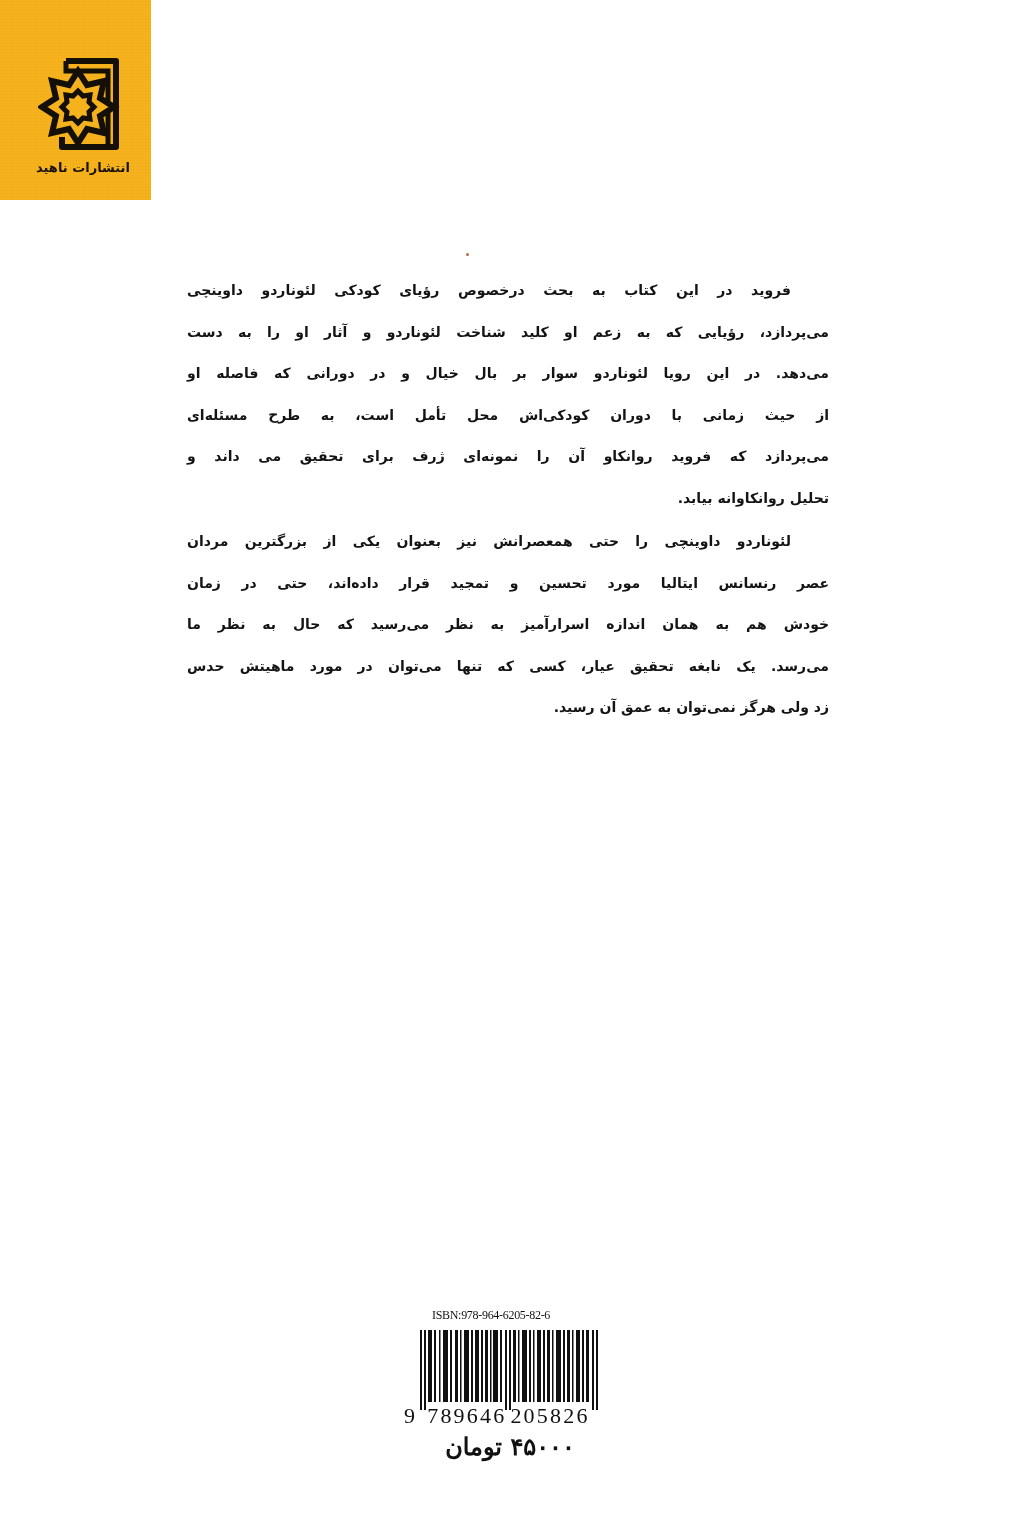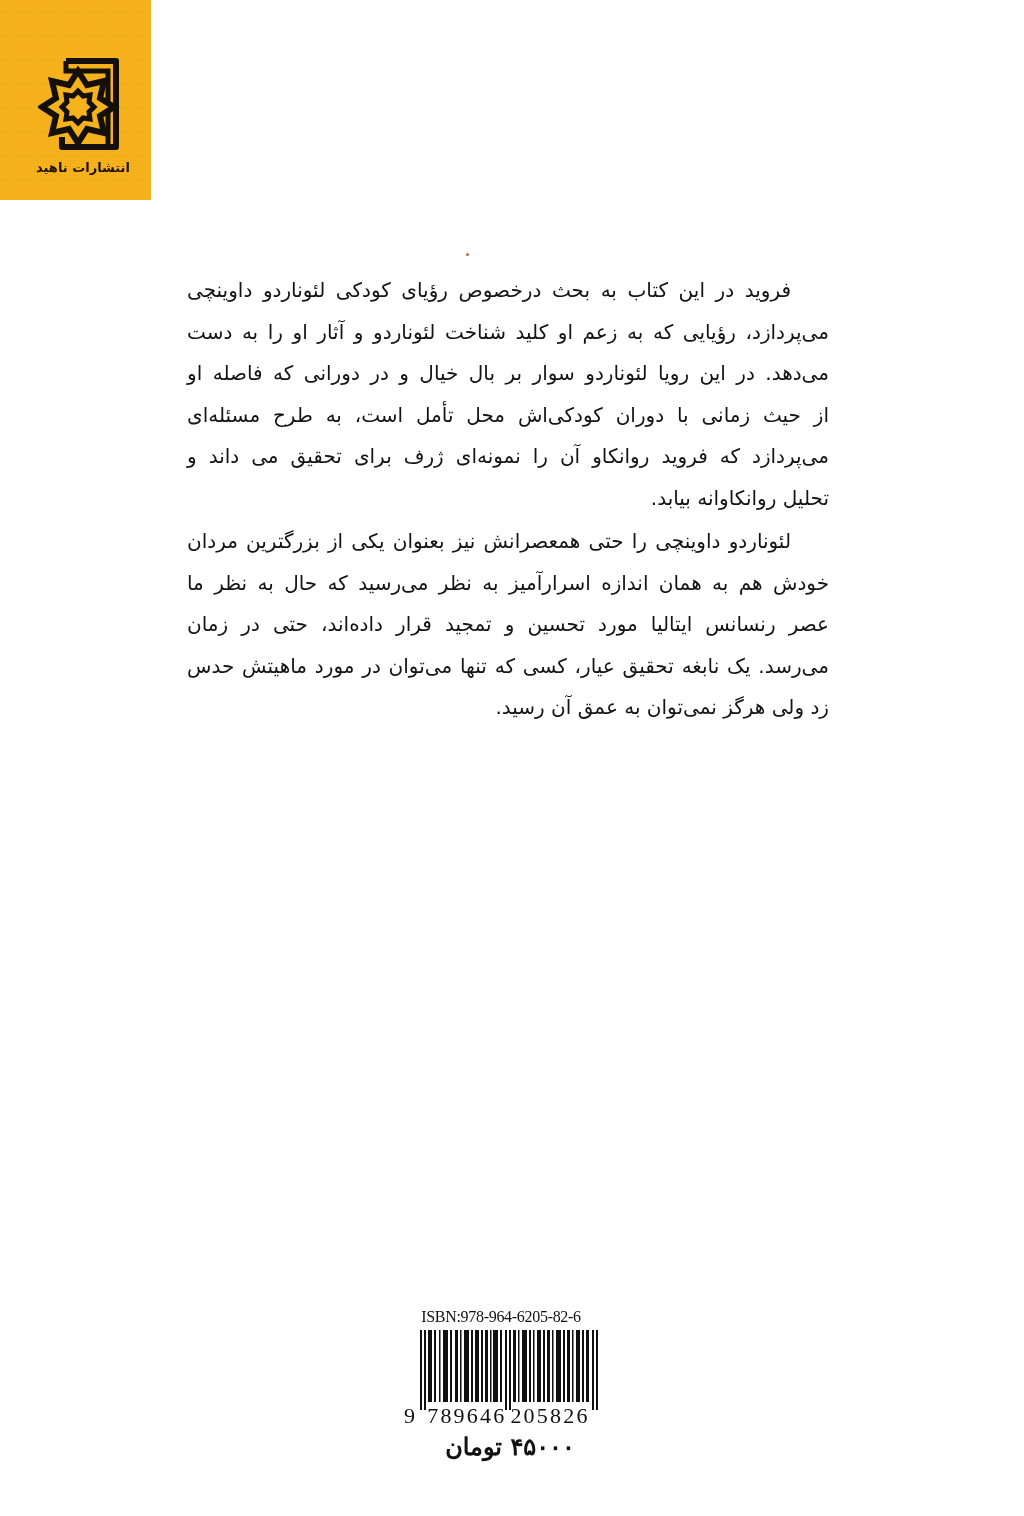--- a/index.html
+++ b/index.html
@@ -16,30 +16,30 @@
   .logo-mark { position: absolute; left: 38px; top: 57px; width: 84px; height: 96px; }
   .logo-text {
     position: absolute; left: 0; width: 166px; top: 160px; text-align: center;
     font-family: "DejaVu Sans", sans-serif; font-weight: bold; font-size: 13px; color: #1a1208;
     direction: rtl;
   }
   .dot { position: absolute; left: 466px; top: 253px; width: 3px; height: 3px; border-radius: 50%; background: #b96a4a; }
   .text-block {
     position: absolute; left: 187px; top: 270px; width: 642px;
     direction: rtl; text-align: justify; text-align-last: right;
-    font-family: "DejaVu Sans", sans-serif; font-weight: normal; font-size: 20px;
+    font-family: "DejaVu Sans", sans-serif; font-weight: bold; font-size: 14px;
     line-height: 41.5px; color: #141414;
   }
   .text-block .line { display: block; text-align: justify; text-align-last: justify; white-space: nowrap; }
   .text-block .line.last { text-align-last: right; }
   .text-block .para + .para { margin-top: 2px; }
   .text-block .para .line.first { padding-right: 38px; }
   .isbn-text {
-    position: absolute; left: 395px; top: 1308px; width: 212px;
-    font-family: "Liberation Serif", serif; font-size: 16px; color: #111; letter-spacing: -0.3px; text-align: center;
+    position: absolute; left: 385px; top: 1308px; width: 212px;
+    font-family: "Liberation Serif", serif; font-size: 12px; color: #111; letter-spacing: -0.3px; text-align: center;
   }
   .barcode { position: absolute; left: 420px; top: 1330px; width: 178px; height: 80px; }
   .barcode-digits {
     position: absolute; left: 404px; top: 1403px; width: 200px;
     font-family: "Liberation Serif", serif; font-size: 22px; letter-spacing: 2.2px; color: #111;
   }
   .barcode-digits .first { margin-right: 10px; }
   .barcode-digits .mid { margin-left: 4px; }
   .price {
     position: absolute; left: 420px; top: 1432px; width: 180px; text-align: center;
@@ -69,22 +69,22 @@
   <div class="para">
     <span class="line first">فروید در این کتاب به بحث درخصوص رؤیای کودکی لئوناردو داوینچی</span>
     <span class="line">می‌پردازد، رؤیایی که به زعم او کلید شناخت لئوناردو و آثار او را به دست</span>
     <span class="line">می‌دهد. در این رویا لئوناردو سوار بر بال خیال و در دورانی که فاصله او</span>
     <span class="line">از حیث زمانی با دوران کودکی‌اش محل تأمل است، به طرح مسئله‌ای</span>
     <span class="line">می‌پردازد که فروید روانکاو آن را نمونه‌ای ژرف برای تحقیق می داند و</span>
     <span class="line last">تحلیل روانکاوانه بیابد.</span>
   </div>
   <div class="para">
     <span class="line first">لئوناردو داوینچی را حتی همعصرانش نیز بعنوان یکی از بزرگترین مردان</span>
+    <span class="line">عصر رنسانس ایتالیا مورد تحسین و تمجید قرار داده‌اند، حتی در زمان</span>
     <span class="line">خودش هم به همان اندازه اسرارآمیز به نظر می‌رسید که حال به نظر ما</span>
-    <span class="line">عصر رنسانس ایتالیا مورد تحسین و تمجید قرار داده‌اند، حتی در زمان</span>
     <span class="line">می‌رسد. یک نابغه تحقیق عیار، کسی که تنها می‌توان در مورد ماهیتش حدس</span>
     <span class="line last">زد ولی هرگز نمی‌توان به عمق آن رسید.</span>
   </div>
 </div>
 
 <div class="isbn-text">ISBN:978-964-6205-82-6</div>
 
 <svg class="barcode" viewBox="0 0 178 80" preserveAspectRatio="none">
   <g fill="#111">
 

